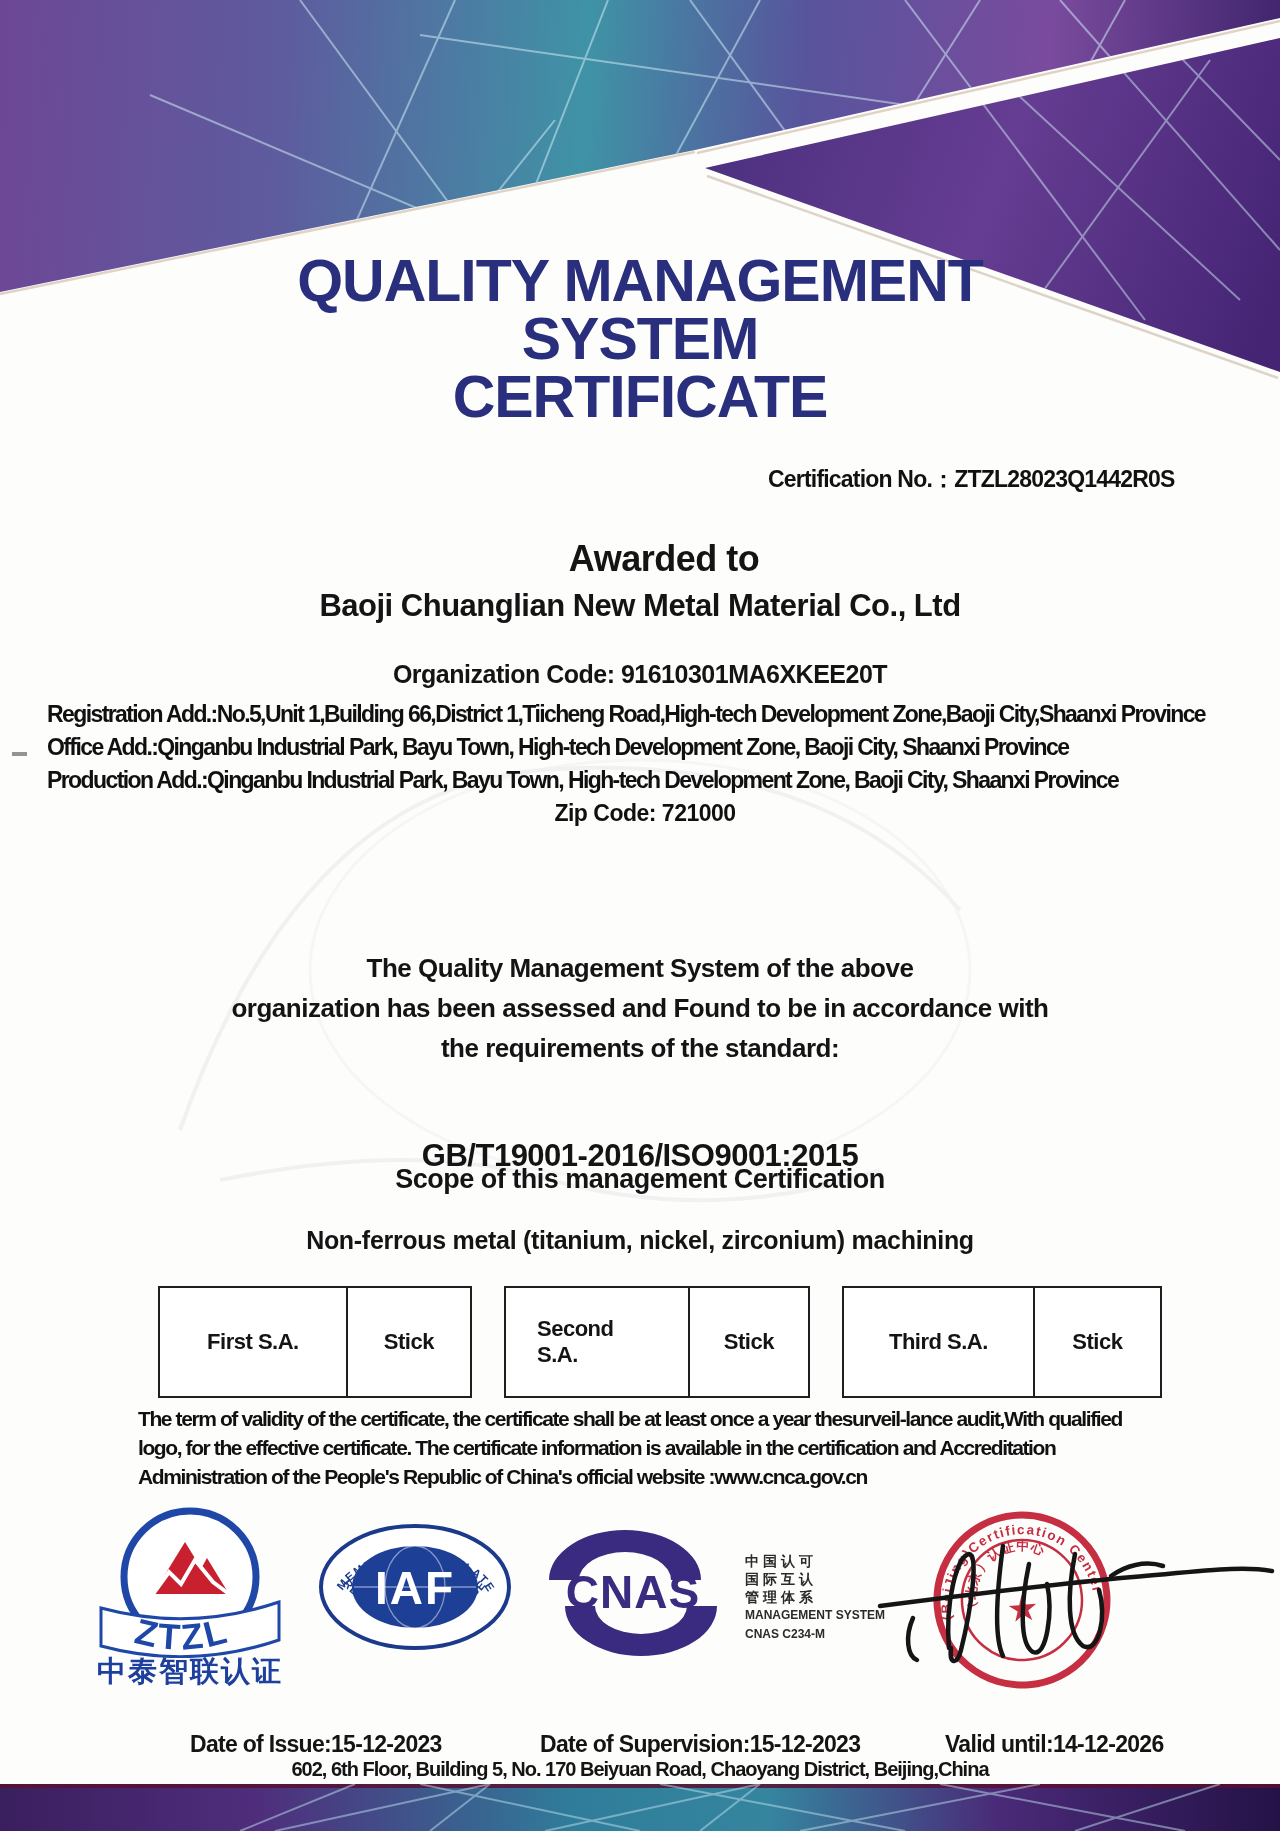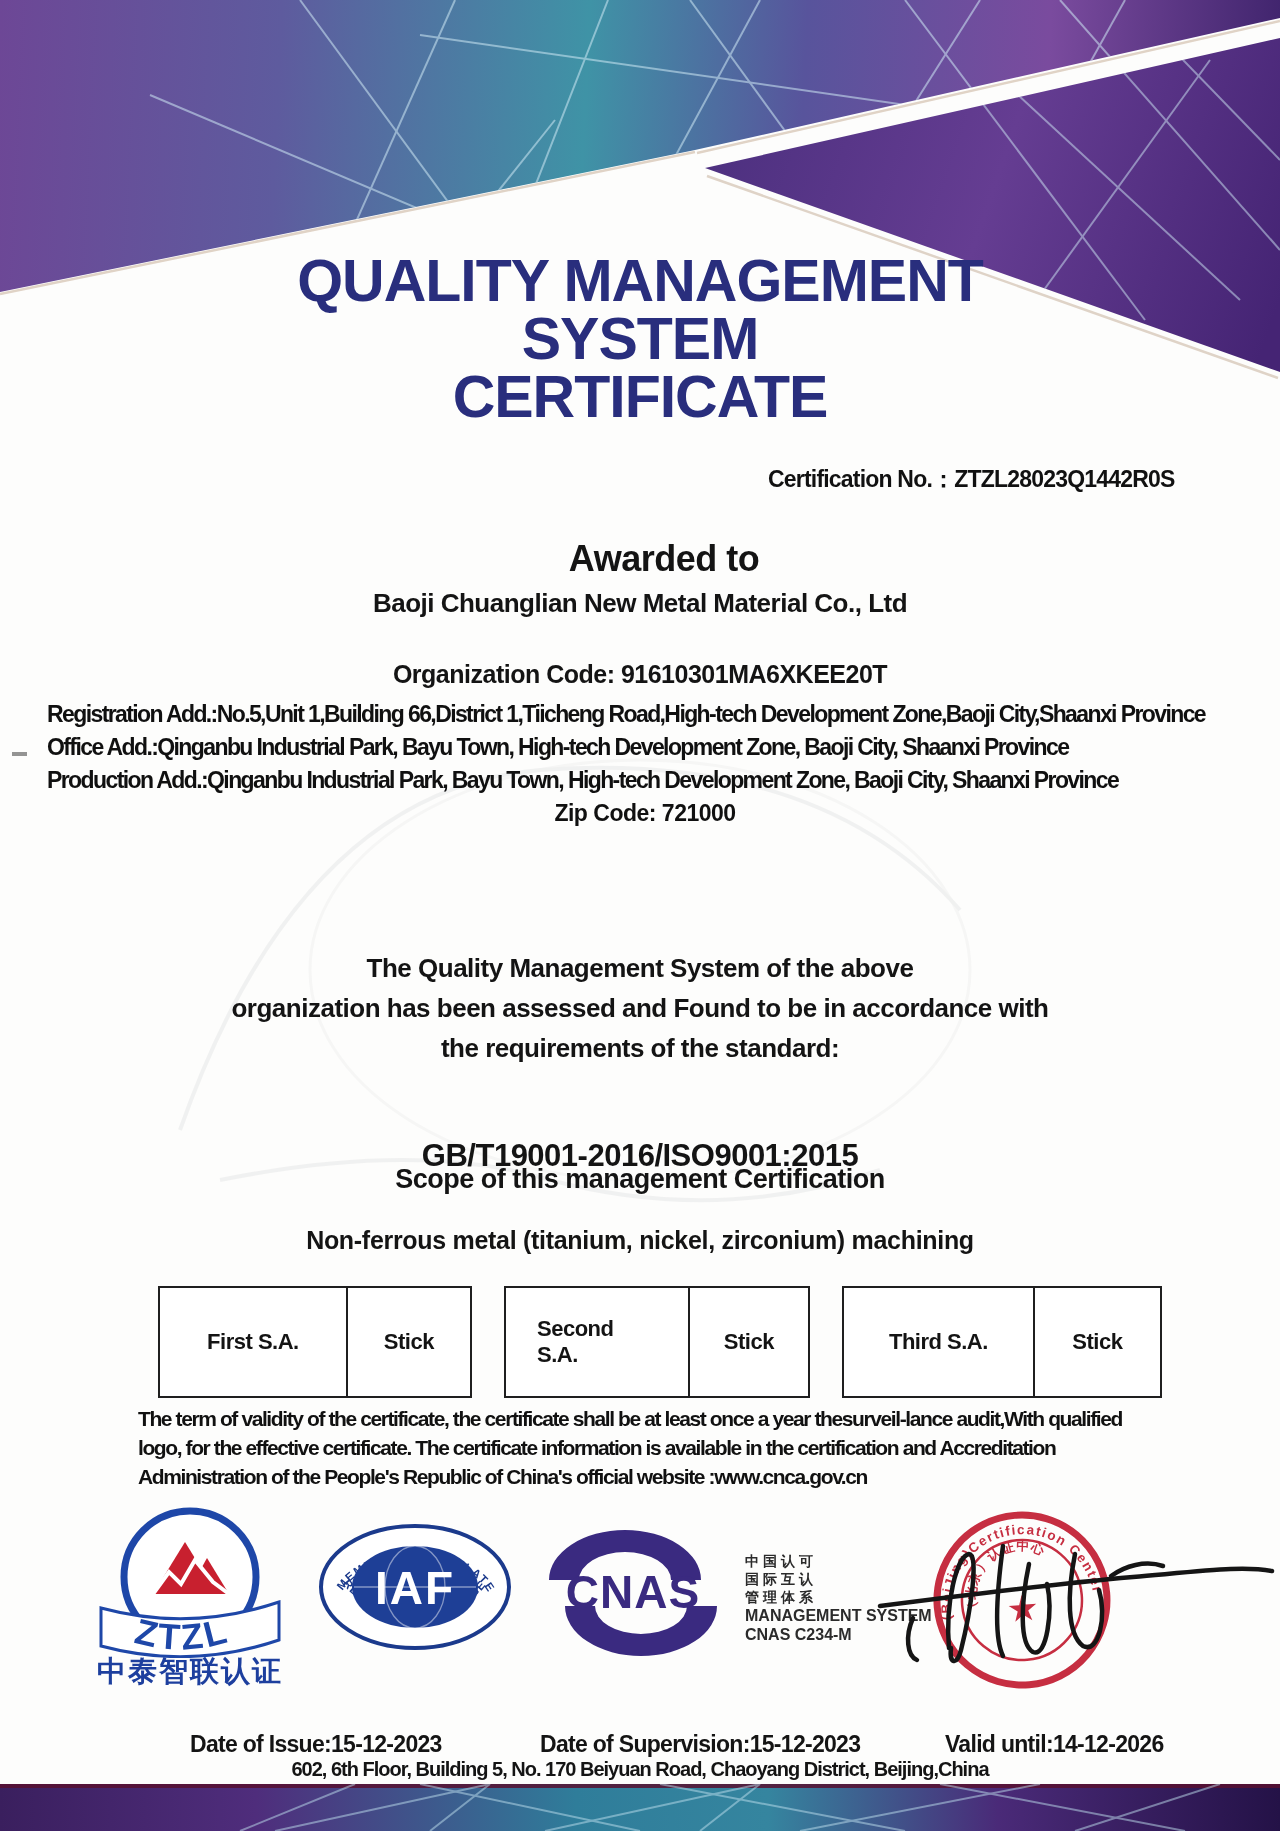--- a/index.html
+++ b/index.html
@@ -22,21 +22,21 @@
 
   
   .cert-no { position:absolute; top:464px; left:768px; font-size:23px; font-weight:700;
     letter-spacing:-0.8px; color:#111; white-space:nowrap; }
   .cert-no .val { }
 
   
   .awarded   { position:absolute; top:538px; left:0; width:100%; text-align:center;
     font-size:36px; font-weight:700; letter-spacing:-0.5px;padding-left:48px; }
   .company   { position:absolute; top:588px; left:0; width:100%; text-align:center;
-    font-size:26px; font-weight:700; letter-spacing:-0.5px; }
+    font-size:31px; font-weight:700; letter-spacing:-0.5px; }
   .org-code  { position:absolute; top:660px; left:0; width:100%; text-align:center;
     font-size:25px; font-weight:600; letter-spacing:-0.5px; }
 
   .addr-block { position:absolute; top:698px; left:47px; width:1196px;
     font-size:23px; font-weight:600; line-height:33px; letter-spacing:-1.6px; color:#101010; }
   .addr-block .zip { text-align:center; letter-spacing:-0.5px; }
 
   
   .statement { position:absolute; top:948px; left:0; width:100%; text-align:center;
     font-size:26px; font-weight:600; line-height:40px; letter-spacing:-0.5px; }
@@ -60,21 +60,21 @@
 
   
   .terms { position:absolute; top:1404px; left:138px; width:1012px;
     font-size:21px; font-weight:700; line-height:29px; letter-spacing:-1.4px; color:#111; }
 
   
   .ztzl-caption { position:absolute; top:1652px; left:85px; width:210px; text-align:center;
     font-size:29px; font-weight:700; color:#1d3f9e; letter-spacing:2px; }
   .accr-block { position:absolute; top:1552px; left:745px; width:220px; color:#2b2b2b; }
   .accr-block .cn { font-size:14px; font-weight:700; line-height:18px; letter-spacing:4px; }
-  .accr-block .en { font-size:16px; font-weight:700; line-height:19px; letter-spacing:0; }
+  .accr-block .en { font-size:12px; font-weight:700; line-height:19px; letter-spacing:0; }
 
   
   .date-item { position:absolute; top:1731px; font-size:23px; font-weight:700;
     letter-spacing:-0.7px; white-space:nowrap; }
   #date-issue { left:190px; }
   #date-supervision { left:540px; }
   #date-valid { left:945px; }
   .footer-address { position:absolute; top:1758px; left:0; width:100%; text-align:center;
     font-size:20px; font-weight:700; letter-spacing:-1px; }
 

